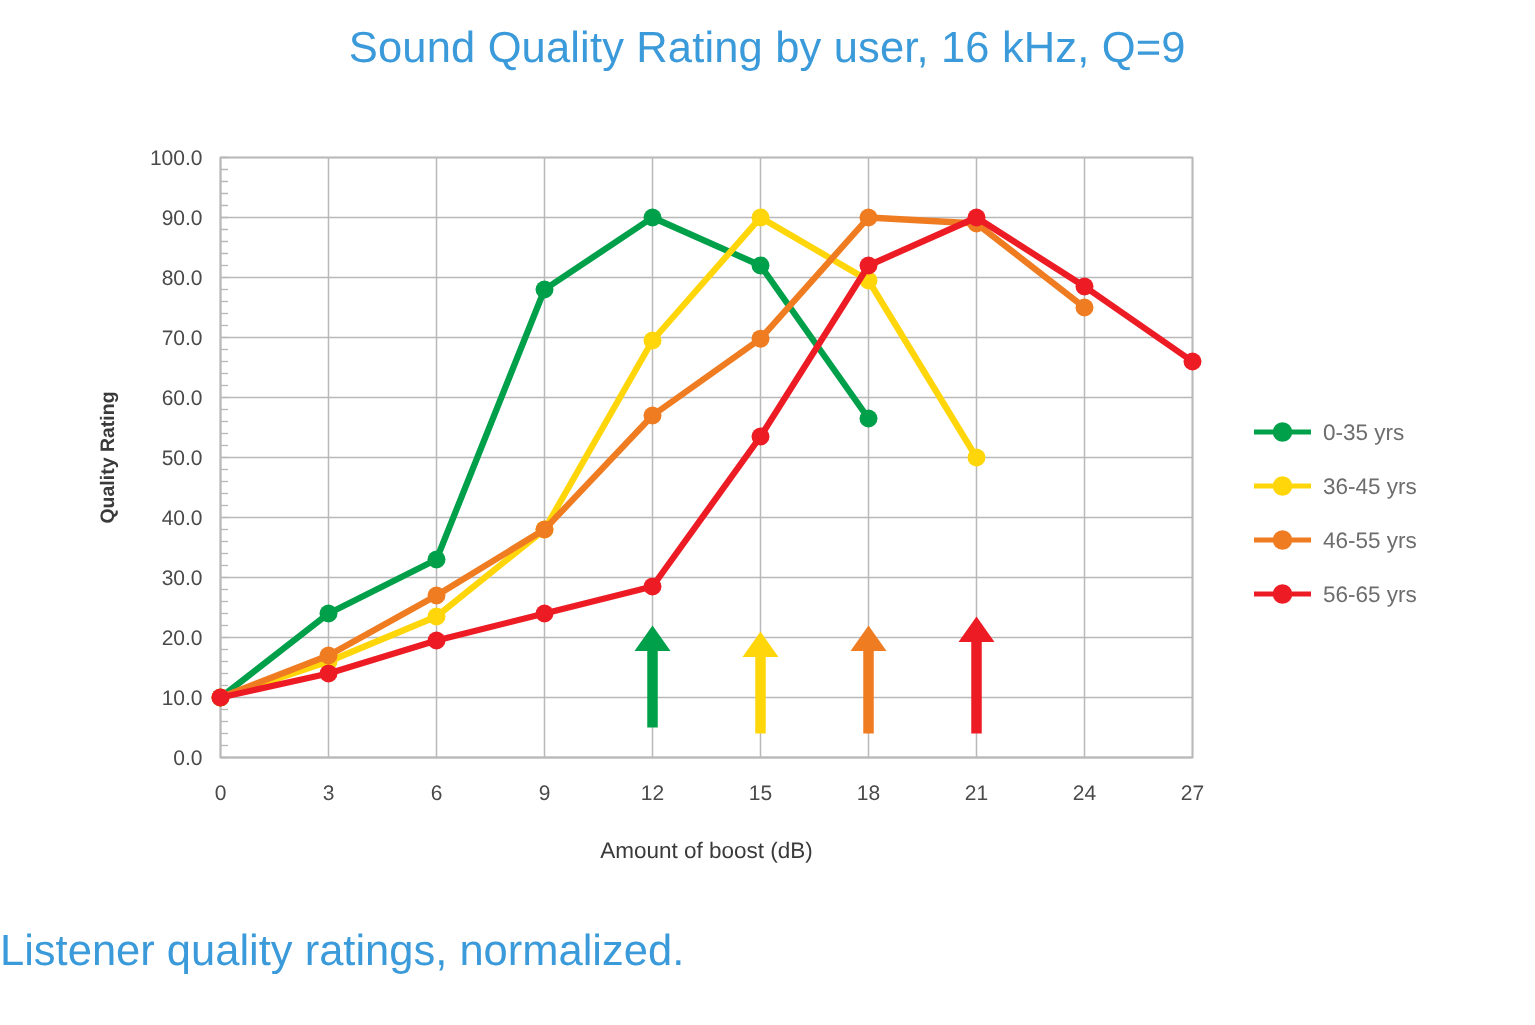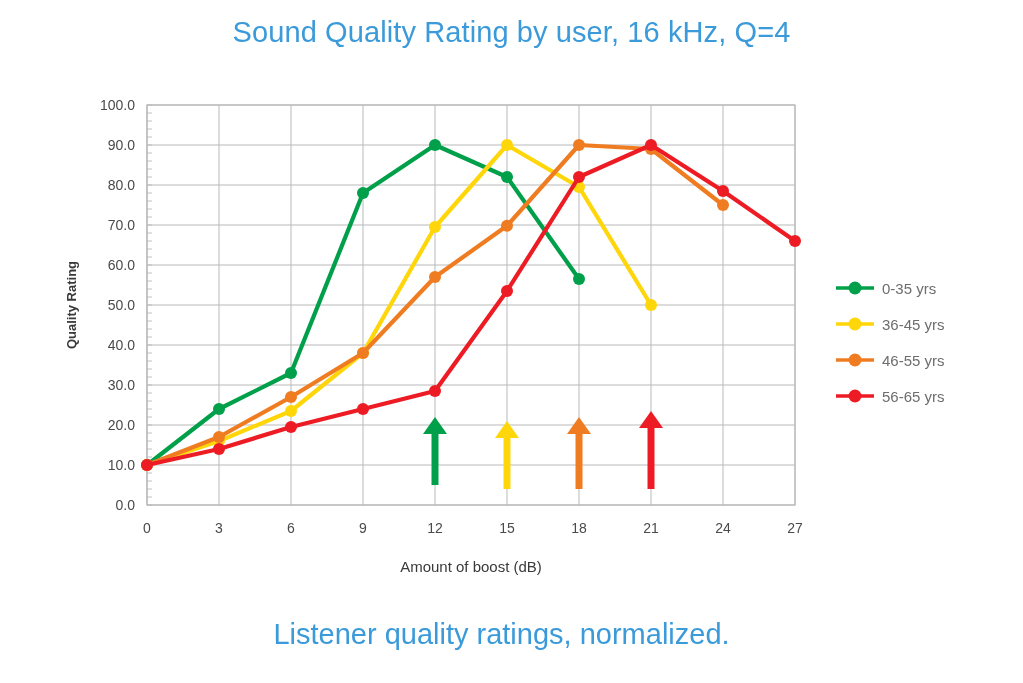--- a/index.html
+++ b/index.html
@@ -11,21 +11,20 @@
   #root{position:absolute;inset:0;}
 
   .title{
     position:absolute;left:0;top:16px;width:1023px;
     text-align:center;
     font-size:29px;color:#3b9ad9;font-weight:400;
     letter-spacing:0.1px;
   }
   .subtitle{
     position:absolute;left:0;top:618px;width:1003px;
-    text-align:center;
     font-size:29px;color:#3b9ad9;font-weight:400;
   }
 
   
   .plot-wrap{position:absolute;left:0;top:80px;width:1023px;height:510px;}
   svg.chart{display:block;}
 
   .axis-title-y{
     font-family:"Liberation Sans", sans-serif;
     font-size:13px;fill:#3a3a3a;font-weight:600;
@@ -44,21 +43,21 @@
   .legend-label{
     font-family:"Liberation Sans", sans-serif;
     font-size:15px;fill:#6d6d6d;
   }
 </style>
 </head>
 <body>
 
 <div id="root">
 
-  <div class="title">Sound Quality Rating by user, 16 kHz, Q=4</div>
+  <div class="title">Sound Quality Rating by user, 16 kHz, Q=9</div>
 
   <div class="plot-wrap">
     <svg class="chart" width="1023" height="510" id="chart-svg">
 
       <rect id="plot-bg" x="147" y="25" width="648" height="400" fill="#ffffff" stroke="#b9b9b9" stroke-width="1.2"></rect>
 
       <g id="grid-layer">
           <line x1="147" x2="795" y1="425" y2="425" stroke="#b9b9b9" stroke-width="1.2"></line>
           <line x1="147" x2="795" y1="385" y2="385" stroke="#b9b9b9" stroke-width="1"></line>
           <line x1="147" x2="795" y1="345" y2="345" stroke="#b9b9b9" stroke-width="1"></line>

